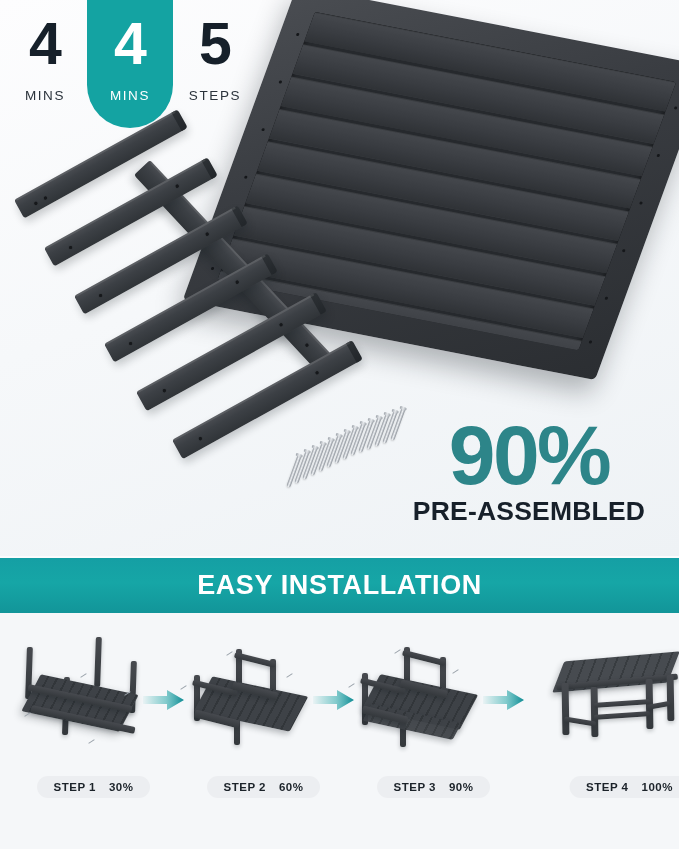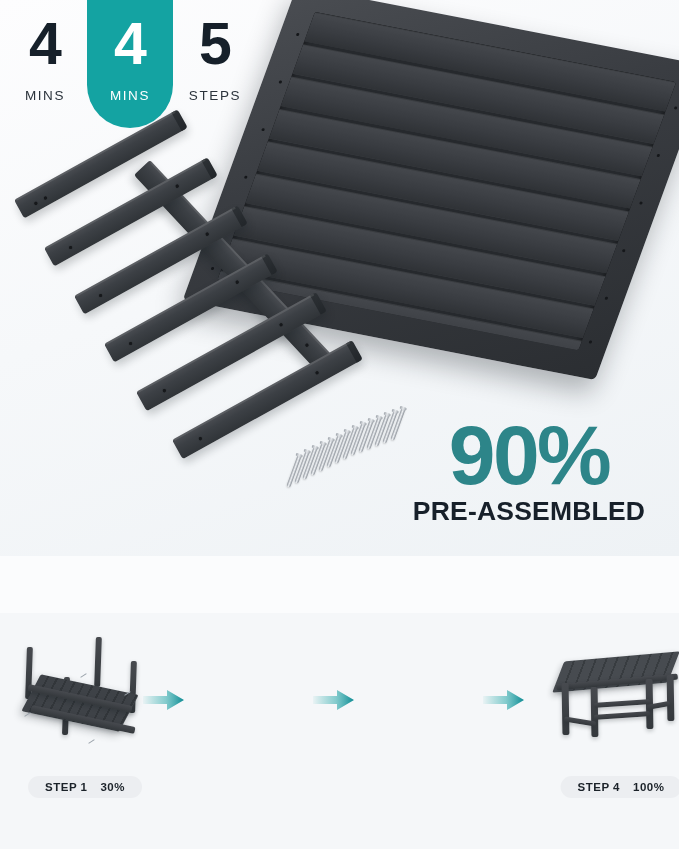--- a/index.html
+++ b/index.html
@@ -224,20 +224,21 @@
     top: 613px;
     width: 679px;
     height: 236px;
     background: #f5f7f9;
   }
   .step-col {
     position: absolute;
     top: 0;
     width: 170px;
     height: 236px;
+    padding-left: 17px;
   }
   .step-art {
     position: absolute;
     left: 0; top: 18px;
     width: 170px; height: 128px;
   }
   .step-pill {
     position: absolute;
     left: 50%;
     top: 163px;
@@ -407,20 +408,23 @@
         <div class="stat-label">STEPS</div>
       </div>
     </div>
 
     <div class="pct-block">
       <div class="pct-num">90%</div>
       <div class="pct-sub">PRE-ASSEMBLED</div>
     </div>
   </div>
 
+  <div class="banner">
+    <span class="banner-text">EASY INSTALLATION</span>
+  </div>
 
   <div class="steps-section">
 
     <div class="step-col" style="left:0px;">
       <div class="step-art">
         <div class="mini">
           <div class="bar" style="left:26px; top:16px; width:6px; height:52px; transform:rotate(2deg);"></div>
           <div class="bar" style="left:95px; top:6px;  width:6px; height:50px; transform:rotate(2deg);"></div>
           <div class="bar" style="left:63px; top:46px; width:6px; height:58px; transform:rotate(2deg);"></div>
           <div class="bar" style="left:130px;top:30px; width:6px; height:52px; transform:rotate(2deg);"></div>
@@ -445,34 +449,80 @@
           <linearGradient id="ag1" x1="0" y1="0" x2="1" y2="0">
             <stop offset="0%" stop-color="#14a3a2" stop-opacity="0.05"></stop>
             <stop offset="55%" stop-color="#2aa9ab" stop-opacity="0.55"></stop>
             <stop offset="100%" stop-color="#0d8b93" stop-opacity="1"></stop>
           </linearGradient>
         </defs>
         <path d="M0 7 L24 7 L24 1 L41 11 L24 21 L24 15 L0 15 Z" fill="url(#ag1)"></path>
       </svg>
     </div>
 
+    <div class="step-col" style="left:170px;">
+      <div class="step-art">
+        <div class="mini">
+          <div class="bar" style="left:24px; top:44px; width:6px; height:46px;"></div>
+          <div class="bar" style="left:66px; top:18px; width:6px; height:48px;"></div>
+          <div class="bar" style="left:100px;top:28px; width:6px; height:54px;"></div>
+          <div class="bar" style="left:64px; top:64px; width:6px; height:50px;"></div>
+          <div class="panel" style="left:32px; top:54px; width:98px; height:38px;
+               transform: rotate(12deg) skewX(-16deg);"></div>
+          <div class="bar" style="left:64px; top:26px; width:42px; height:6px; transform:rotate(14deg);"></div>
+          <div class="bar" style="left:22px; top:54px; width:46px; height:6px; transform:rotate(14deg);"></div>
+          <div class="bar" style="left:24px; top:84px; width:46px; height:8px; transform:rotate(14deg);"></div>
+          <div class="bar" style="left:62px; top:56px; width:46px; height:8px; transform:rotate(14deg);"></div>
+          <span class="tick" style="left:56px; top:22px;"></span>
+          <span class="tick" style="left:116px; top:44px;"></span>
+          <span class="tick" style="left:10px; top:56px;"></span>
+        </div>
+      </div>
+      <div class="step-pill">
+        <span>STEP 2</span><span class="pct">60%</span>
+      </div>
+    </div>
 
     <div class="arrow" style="left:313px;">
       <svg width="42" height="22" viewBox="0 0 42 22">
         <defs>
           <linearGradient id="ag2" x1="0" y1="0" x2="1" y2="0">
             <stop offset="0%" stop-color="#14a3a2" stop-opacity="0.05"></stop>
             <stop offset="55%" stop-color="#2aa9ab" stop-opacity="0.55"></stop>
             <stop offset="100%" stop-color="#0d8b93" stop-opacity="1"></stop>
           </linearGradient>
         </defs>
         <path d="M0 7 L24 7 L24 1 L41 11 L24 21 L24 15 L0 15 Z" fill="url(#ag2)"></path>
       </svg>
     </div>
 
+    <div class="step-col" style="left:340px;">
+      <div class="step-art">
+        <div class="mini">
+          <div class="bar" style="left:22px; top:42px; width:6px; height:52px;"></div>
+          <div class="bar" style="left:64px; top:16px; width:6px; height:50px;"></div>
+          <div class="bar" style="left:100px;top:26px; width:6px; height:56px;"></div>
+          <div class="bar" style="left:60px; top:62px; width:6px; height:54px;"></div>
+          <div class="panel" style="left:30px; top:52px; width:100px; height:38px;
+               transform: rotate(12deg) skewX(-16deg);"></div>
+          <div class="bar" style="left:62px; top:24px; width:44px; height:6px; transform:rotate(14deg);"></div>
+          <div class="bar" style="left:20px; top:52px; width:46px; height:6px; transform:rotate(14deg);"></div>
+          <div class="panel" style="left:26px; top:82px; width:92px; height:18px;
+               transform: rotate(12deg) skewX(-16deg); opacity:0.95;"></div>
+          <div class="bar" style="left:22px; top:80px; width:46px; height:8px; transform:rotate(14deg);"></div>
+          <div class="bar" style="left:60px; top:54px; width:48px; height:8px; transform:rotate(14deg);"></div>
+          <span class="tick" style="left:54px; top:20px;"></span>
+          <span class="tick" style="left:112px; top:40px;"></span>
+          <span class="tick" style="left:8px; top:54px;"></span>
+        </div>
+      </div>
+      <div class="step-pill">
+        <span>STEP 3</span><span class="pct">90%</span>
+      </div>
+    </div>
 
     <div class="arrow" style="left:483px;">
       <svg width="42" height="22" viewBox="0 0 42 22">
         <defs>
           <linearGradient id="ag3" x1="0" y1="0" x2="1" y2="0">
             <stop offset="0%" stop-color="#14a3a2" stop-opacity="0.05"></stop>
             <stop offset="55%" stop-color="#2aa9ab" stop-opacity="0.55"></stop>
             <stop offset="100%" stop-color="#0d8b93" stop-opacity="1"></stop>
           </linearGradient>
         </defs>

